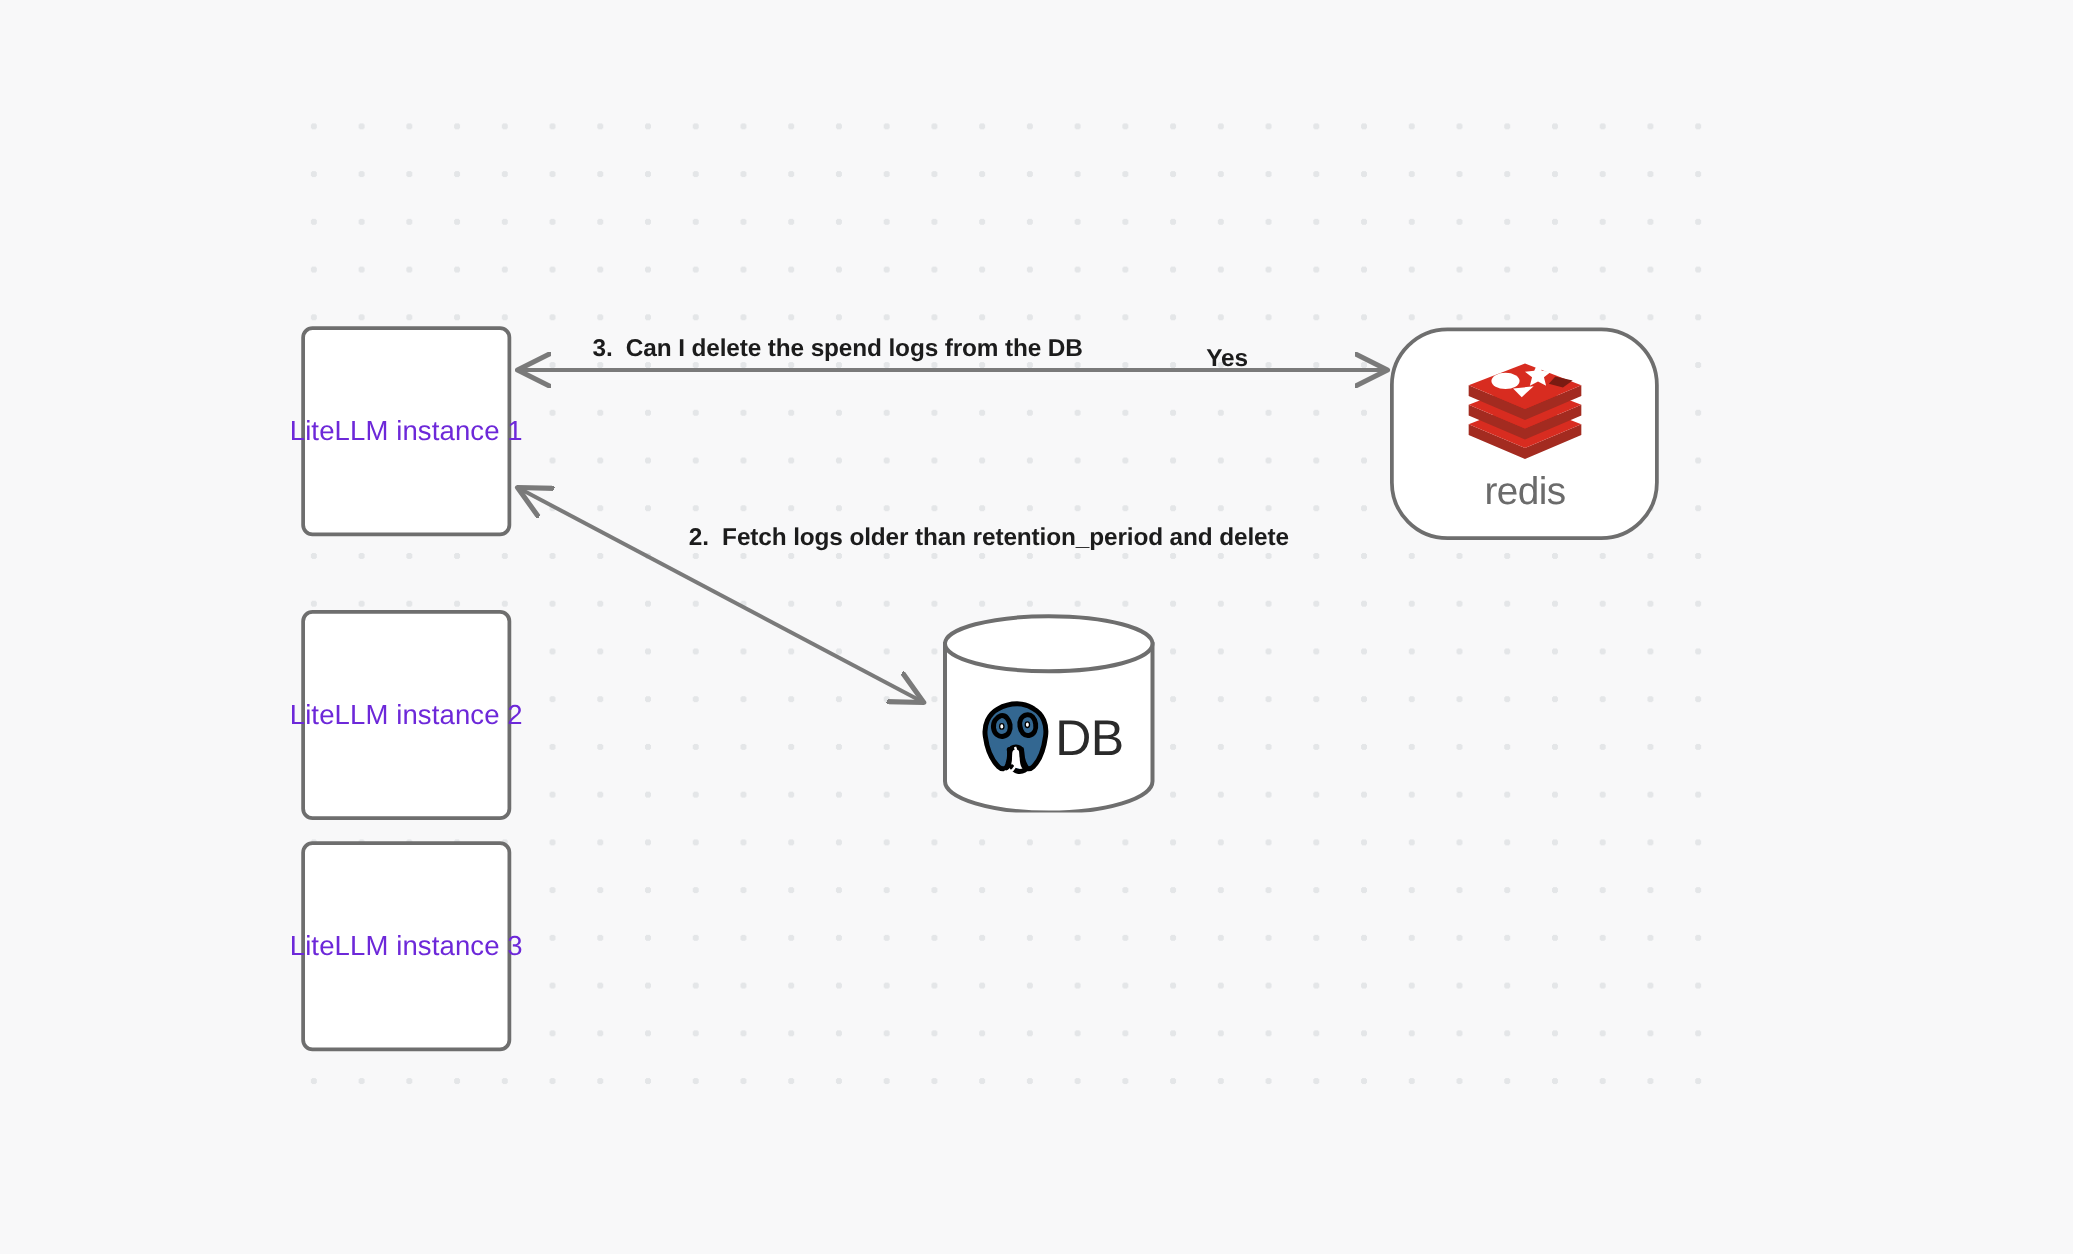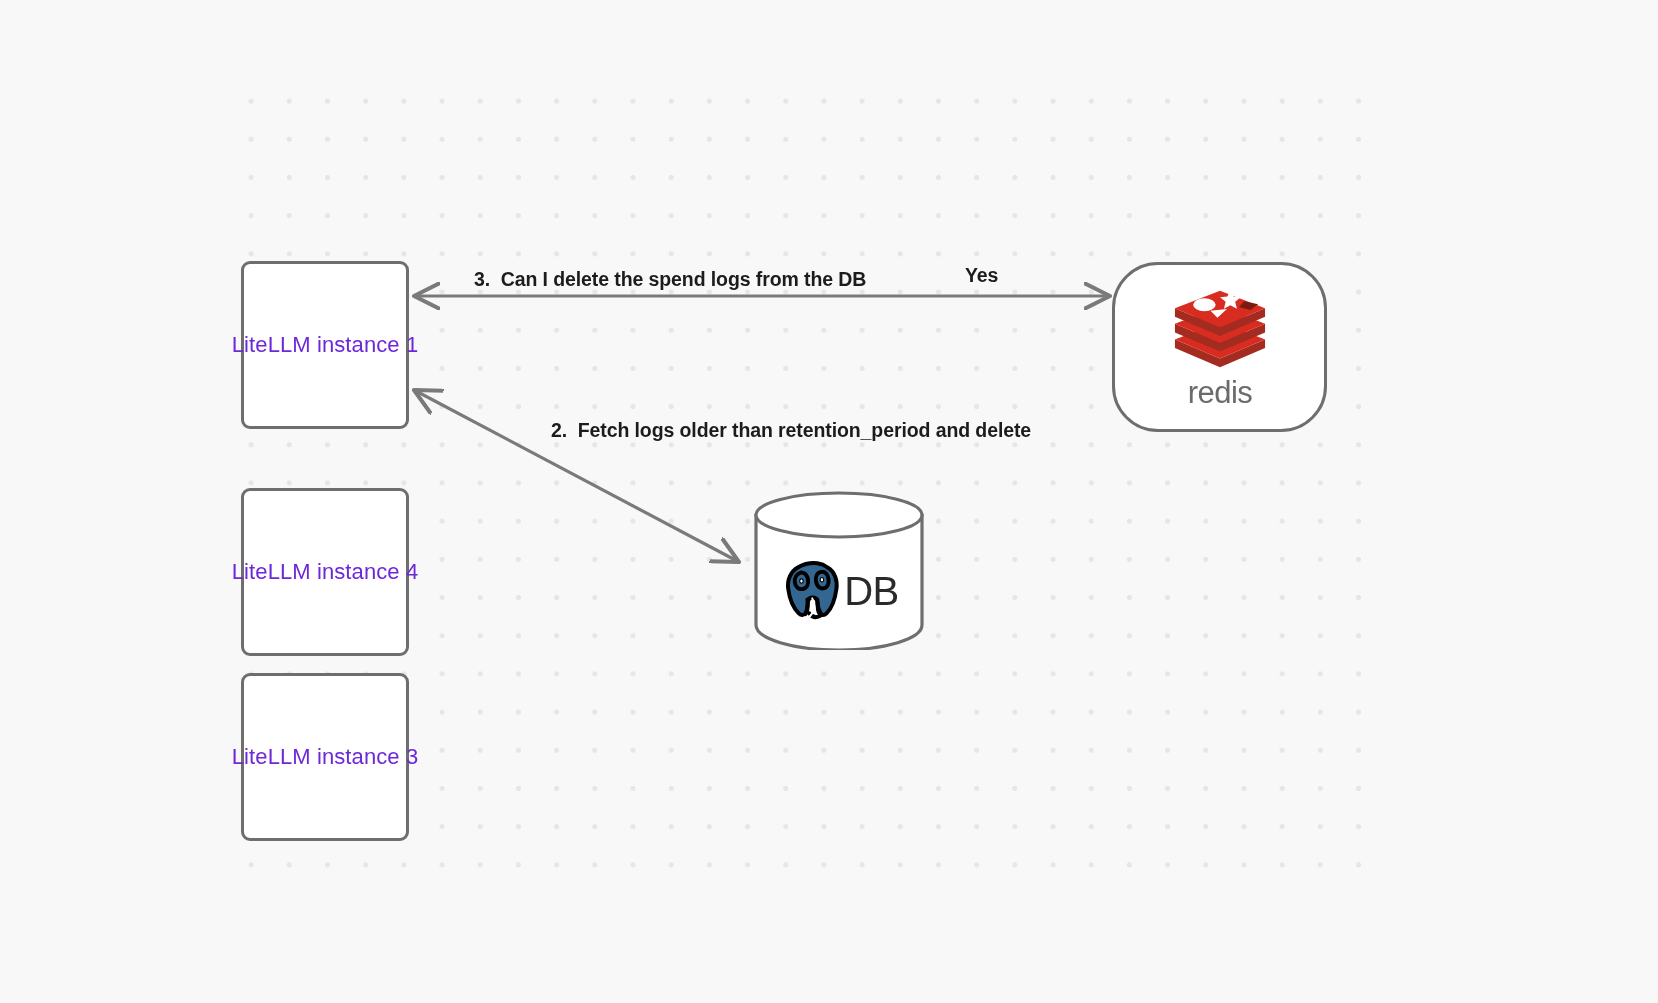--- a/index.html
+++ b/index.html
@@ -115,21 +115,21 @@
   
   .edge-label {
     position: absolute;
     font-size: 19.5px;
     font-weight: bold;
     color: #1c1c1c;
     white-space: pre;
     letter-spacing: -0.1px;
   }
   #edge-label-1 { left: 474px; top: 268px; }
-  #edge-label-yes { left: 965px; top: 264px; }
+  #edge-label-yes { left: 965px; top: 276px; }
   #edge-label-2 { left: 551px; top: 419px; }
 </style>
 </head>
 <body>
 
 <div id="canvas">
 
   <div id="dot-grid"></div>
 
   <svg id="connectors" viewBox="0 0 1658 1003" xmlns="http://www.w3.org/2000/svg">
@@ -151,21 +151,21 @@
 
   <div class="edge-label" id="edge-label-yes">Yes</div>
 
   <div class="edge-label" id="edge-label-2">2.  Fetch logs older than retention_period and delete</div>
 
   <div class="node-box" id="litellm-1">
     <span class="node-label">LiteLLM instance 1</span>
   </div>
 
   <div class="node-box" id="litellm-2">
-    <span class="node-label">LiteLLM instance 4</span>
+    <span class="node-label">LiteLLM instance 2</span>
   </div>
 
   <div class="node-box" id="litellm-3">
     <span class="node-label">LiteLLM instance 3</span>
   </div>
 
   <div id="db-node">
     <svg id="db-cyl-svg" width="172" height="160" viewBox="0 0 172 160" xmlns="http://www.w3.org/2000/svg">
       <path d="M3 25 L3 135 A83 25 0 0 0 169 135 L169 25 Z" fill="#ffffff" stroke="#6e6e6e" stroke-width="3.2"></path>
       <ellipse cx="86" cy="25" rx="83" ry="22" fill="#ffffff" stroke="#6e6e6e" stroke-width="3.2"></ellipse>

